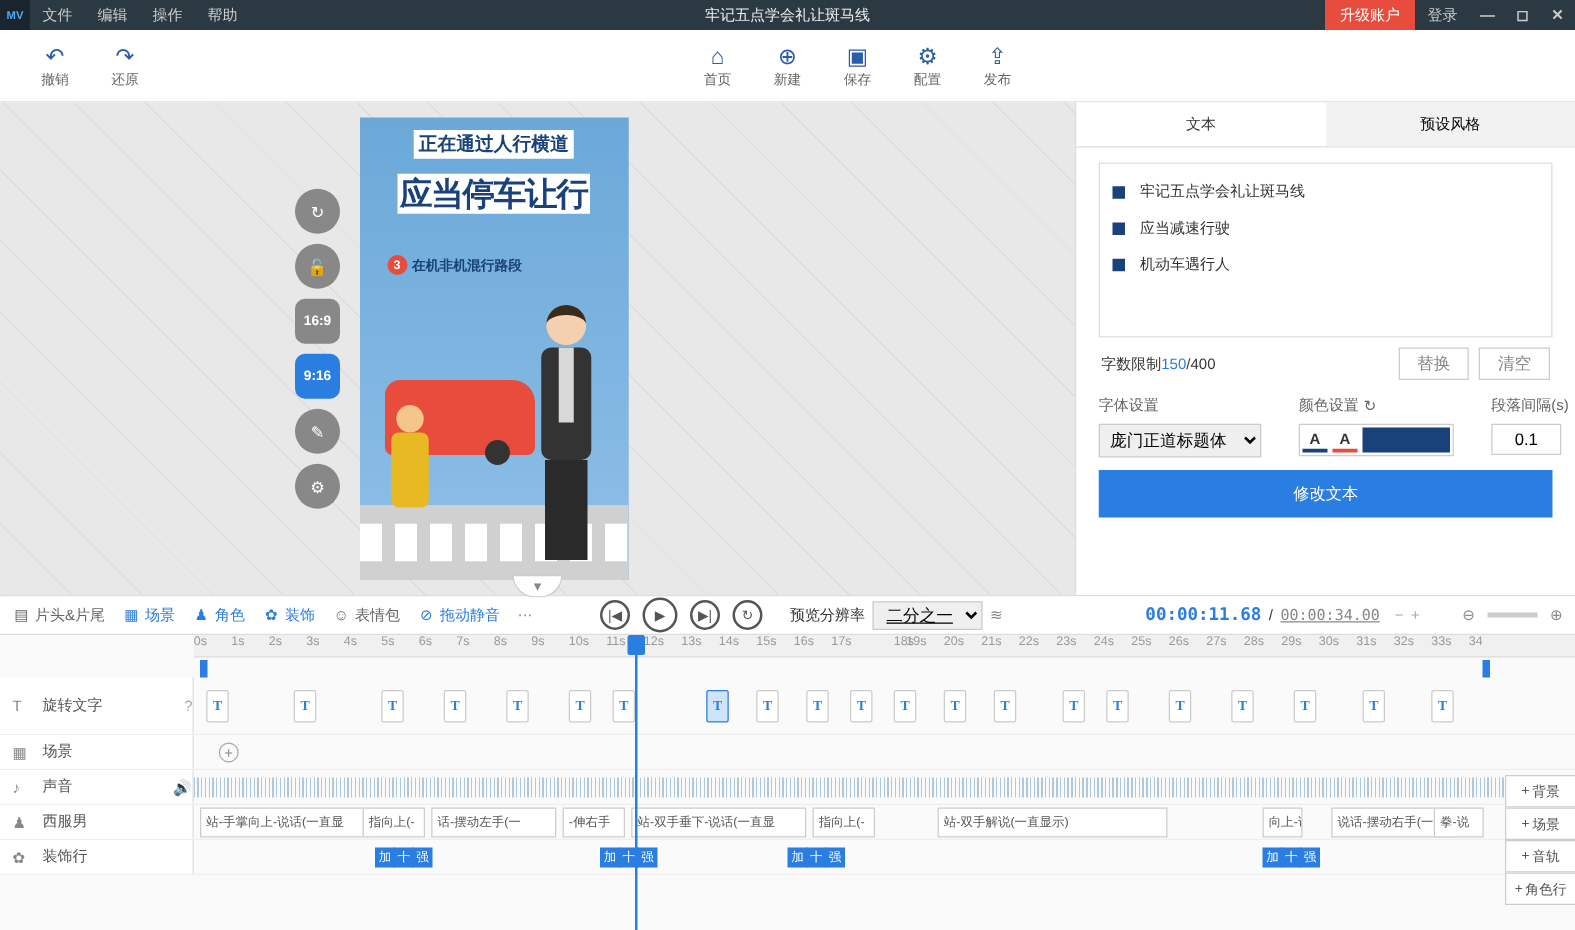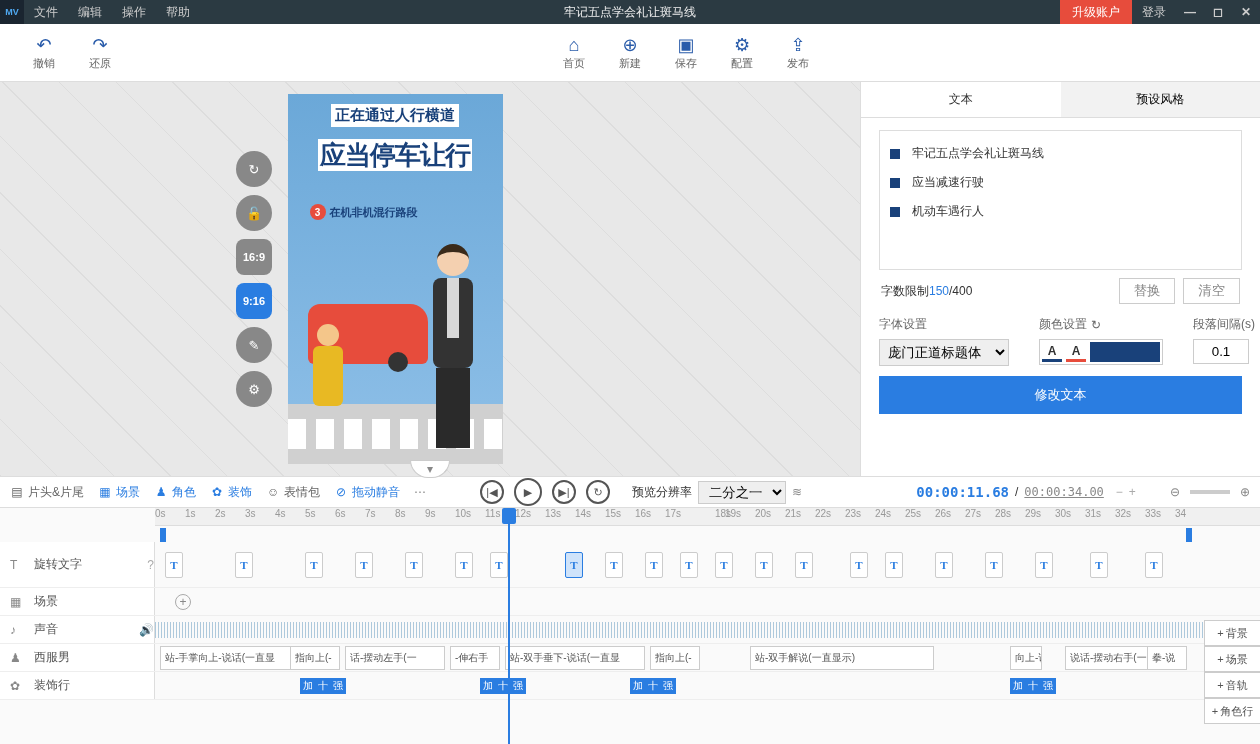--- a/index.html
+++ b/index.html
@@ -75,21 +75,21 @@
 .rp-modify{width:100%;background:#2a7de1;color:#fff;border:none;padding:10px;cursor:pointer;font-size:13px;}
 
 .timeline-bar{height:32px;border-top:1px solid #ddd;border-bottom:1px solid #ddd;display:flex;align-items:center;padding:0 10px;gap:14px;background:#fff;}
 .tl-opt{display:flex;align-items:center;gap:4px;color:#666;cursor:pointer;font-size:12px;}
 .tl-opt.active{color:#2a7de1;}
 .tl-opt .ico{width:14px;height:14px;display:inline-flex;align-items:center;justify-content:center;}
 .tl-controls{display:flex;align-items:center;gap:10px;margin-left:40px;}
 .tl-ctrl{width:24px;height:24px;border:2px solid #555;border-radius:50%;display:flex;align-items:center;justify-content:center;cursor:pointer;color:#555;font-size:11px;}
 .tl-ctrl.play{width:28px;height:28px;}
 .tl-preview{display:flex;align-items:center;gap:6px;margin-left:8px;}
-.tl-preview select{border:1px solid #ccc;padding:2px 6px;}
+.tl-preview select{border:1px solid #ccc;padding:2px 6px;text-decoration:underline;}
 .tl-time{margin-left:auto;display:flex;align-items:center;gap:6px;}
 .tl-time .cur{color:#2a7de1;font-weight:bold;font-family:monospace;font-size:14px;}
 .tl-time .tot{color:#888;font-family:monospace;font-size:12px;text-decoration:underline;}
 .tl-zoom{display:flex;align-items:center;gap:10px;margin-left:20px;color:#888;}
 .tl-zoom span{cursor:pointer;}
 
 .timeline{height:236px;background:#fafafa;position:relative;overflow:hidden;}
 .tl-ruler{height:18px;background:#f0f0f0;position:relative;margin-left:155px;border-bottom:1px solid #ddd;}
 .tl-tick{position:absolute;top:0;font-size:10px;color:#999;}
 .tl-playhead{position:absolute;top:0;bottom:0;width:2px;background:#2a7de1;left:508px;z-index:10;}

